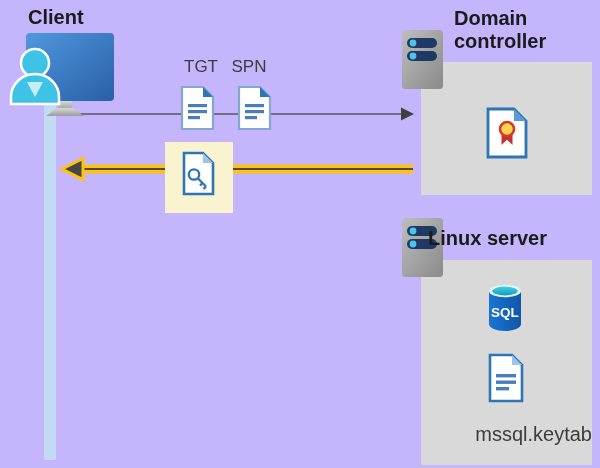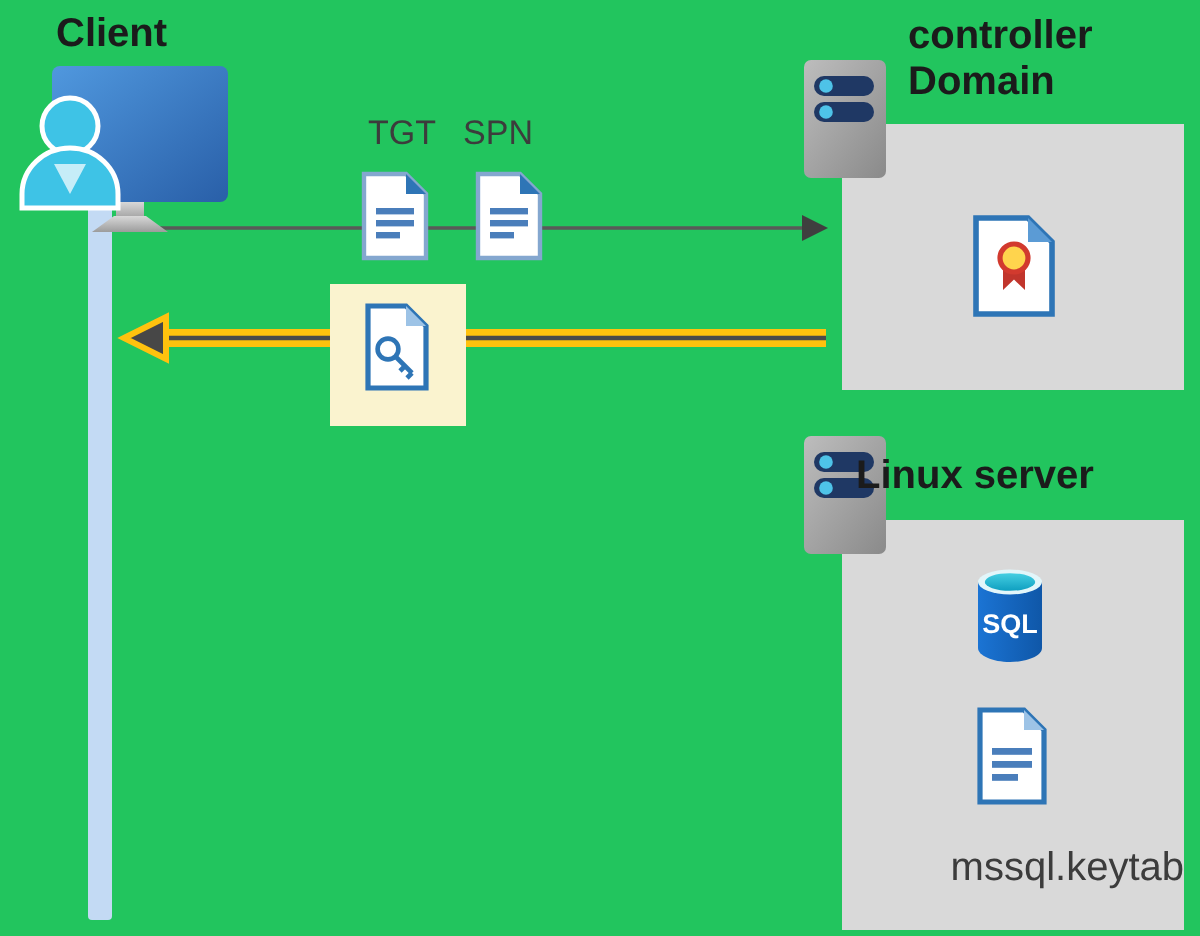--- a/index.html
+++ b/index.html
@@ -1,17 +1,17 @@
 <!DOCTYPE html>
 <html><head>
 <meta charset="utf-8">
 <style>
   * { margin:0; padding:0; box-sizing:border-box; }
   body { background:#ffffff; font-family:"Liberation Sans", sans-serif; }
-  .canvas { position:relative; width:600px; height:468px; background:#22c55e; overflow:hidden; }
+  .canvas { position:relative; width:600px; height:468px; background:#c4b5fd; overflow:hidden; }
   .abs { position:absolute; }
   .title { font-weight:700; font-size:20px; line-height:23px; color:#1b1b1b; letter-spacing:0; }
   .small-label { font-size:17px; color:#3c3c3c; text-align:center; }
   .lifeline { left:44px; top:90px; width:12px; height:370px; background:#c3daf4; border-radius:2px; }
   .dc-box, .linux-box { background:#d9d9d9; left:421px; width:171px; }
   .dc-box { top:62px; height:133px; }
   .linux-box { top:260px; height:205px; }
   .highlight { left:165px; top:142px; width:68px; height:71px; background:#faf3cf; }
   .keytab-label { left:421px; top:423px; width:171px; text-align:right; font-size:20px; color:#3c3c3c; }
   svg { display:block; }
@@ -102,22 +102,22 @@
       </linearGradient>
     </defs>
     <rect x="1" y="1" width="41" height="59" rx="3.5" fill="url(#srv1)"></rect>
     <rect x="6" y="9" width="30" height="10" rx="5" fill="#1f3864"></rect>
     <rect x="6" y="22" width="30" height="10" rx="5" fill="#1f3864"></rect>
     <circle cx="12" cy="14" r="3.4" fill="#4ec3e8"></circle>
     <circle cx="12" cy="27" r="3.4" fill="#4ec3e8"></circle>
   </svg>
 
   <div class="abs title" style="left:454px; top:7px;">
+    <span style="display:block;">Domain</span>
     <span style="display:block;">controller</span>
-    <span style="display:block;">Domain</span>
   </div>
 
   <svg class="abs" style="left:486px; top:107px;" width="42" height="52" viewBox="0 0 42 52">
     <path d="M2 2 L28 2 L40 14 L40 50 L2 50 Z" fill="#ffffff" stroke="#2e75b6" stroke-width="2.8"></path>
     <path d="M28 2 L40 14 L28 14 Z" fill="#5b9bd5"></path>
     <path d="M15.5 25 L26.5 25 L26.5 38 L21 32.8 L15.5 38 Z" fill="#c1352c"></path>
     <circle cx="21" cy="22" r="7" fill="#ffd44d" stroke="#d23a2e" stroke-width="2.6"></circle>
   </svg>
 
   <svg class="abs" style="left:401px; top:217px;" width="43" height="61" viewBox="0 0 43 61">

